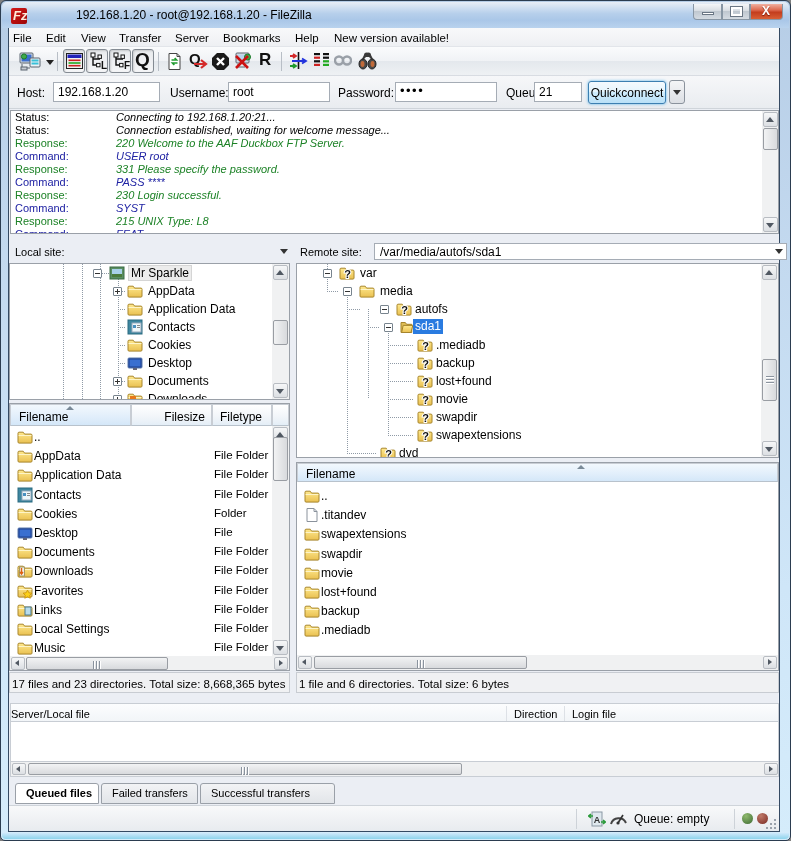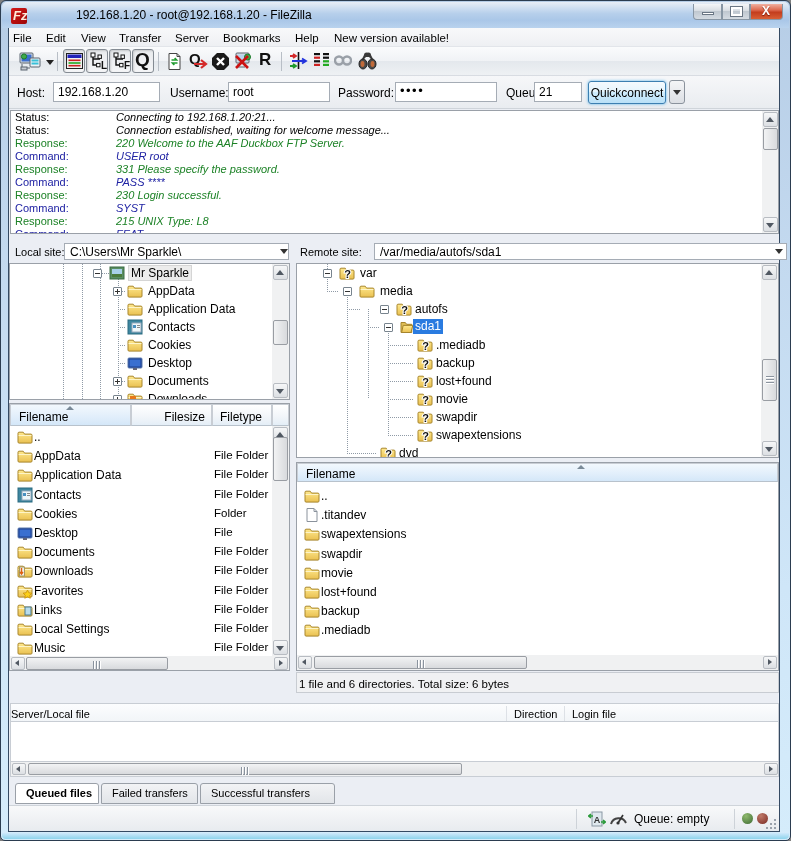--- a/index.html
+++ b/index.html
@@ -296,21 +296,20 @@
       <div class="sb-v" style="left:751px;top:0;width:17px;height:122px">
         <div class="sb-btn" style="left:1px;top:1px;width:15px;height:15px"></div>
         <div class="arr" style="left:4px;top:6px;border:4px solid transparent;border-bottom:5px solid #505862;border-top:none"></div>
         <div class="sb-thumb" style="left:1px;top:17px;width:15px;height:22px"></div>
         <div class="sb-btn" style="left:1px;top:106px;width:15px;height:15px"></div>
         <div class="arr" style="left:4px;top:112px;border:4px solid transparent;border-top:5px solid #505862;border-bottom:none"></div>
       </div>
     </div>
     <div class="comborow" style="left:2px;width:286px">
       <span style="position:absolute;left:4px;top:3px">Local site:</span>
-      <div class="combo" style="left:53px;top:0px;width:225px">C:\Users\Mr Sparkle\</div>
       <div class="arr" style="left:269px;top:6px;border:4px solid transparent;border-top:5px solid #333"></div>
     </div>
     <div class="comborow" style="left:291px;width:479px">
       <span style="position:absolute;left:0px;top:3px">Remote site:</span>
       <div class="combo" style="left:74px;top:0px;width:413px">/var/media/autofs/sda1</div>
       <div class="arr" style="left:475px;top:6px;border:4px solid transparent;border-top:5px solid #333"></div>
     </div>
     <div class="panel" id="ltree" style="left:0;top:235px;width:281px;height:137px">
       <div class="dot-v" style="left:53px;top:0;height:135px"></div>
       <div class="dot-v" style="left:72px;top:0;height:135px"></div>
@@ -596,20 +595,23 @@
       <div class="sb-h" style="left:0;top:192px;width:481px;height:15px">
         <div class="sb-btn" style="left:1px;top:1px;width:14px;height:13px"></div>
         <div class="arr" style="left:5px;top:4px;border:3.5px solid transparent;border-right:4.5px solid #505862;border-left:none"></div>
         <div class="sb-thumbh" style="left:17px;top:1px;width:213px;height:13px">
             <i class="grip-h"></i>
           </div>
         <div class="sb-btn" style="left:466px;top:1px;width:14px;height:13px"></div>
         <div class="arr" style="left:471px;top:4px;border:3.5px solid transparent;border-left:4.5px solid #505862;border-right:none"></div>
       </div>
     </div>
+    <div class="statusline" style="left:0;top:644px;width:281px">
+        <span style="position:absolute;left:2px;top:5px">17 files and 23 directories. Total size: 8,668,365 bytes</span>
+      </div>
     <div class="statusline" style="left:287px;top:644px;width:483px">
         <span style="position:absolute;left:2px;top:5px">1 file and 6 directories. Total size: 6 bytes</span>
       </div>
     <div id="queue">
       <div id="qhead">
         <span style="position:absolute;left:0px;top:4px">Server/Local file</span>
         <div style="position:absolute;left:495px;top:2px;width:1px;height:15px;background:#dde1e6"></div>
           <div style="position:absolute;left:553px;top:2px;width:1px;height:15px;background:#dde1e6"></div>
           <span style="position:absolute;left:503px;top:4px">Direction</span>
         <span style="position:absolute;left:561px;top:4px">Login file</span>

